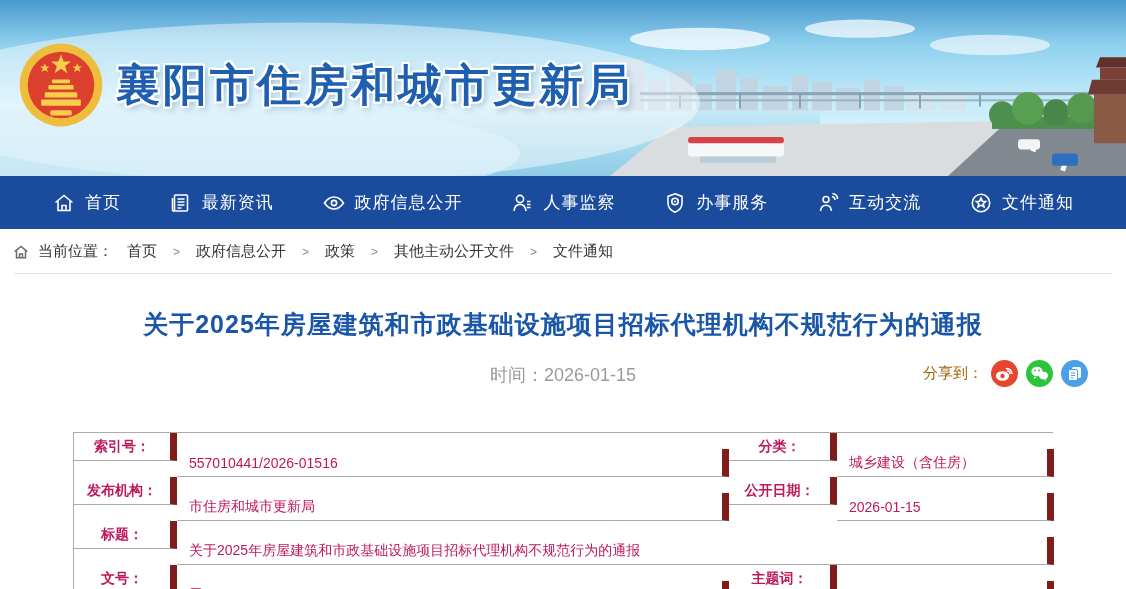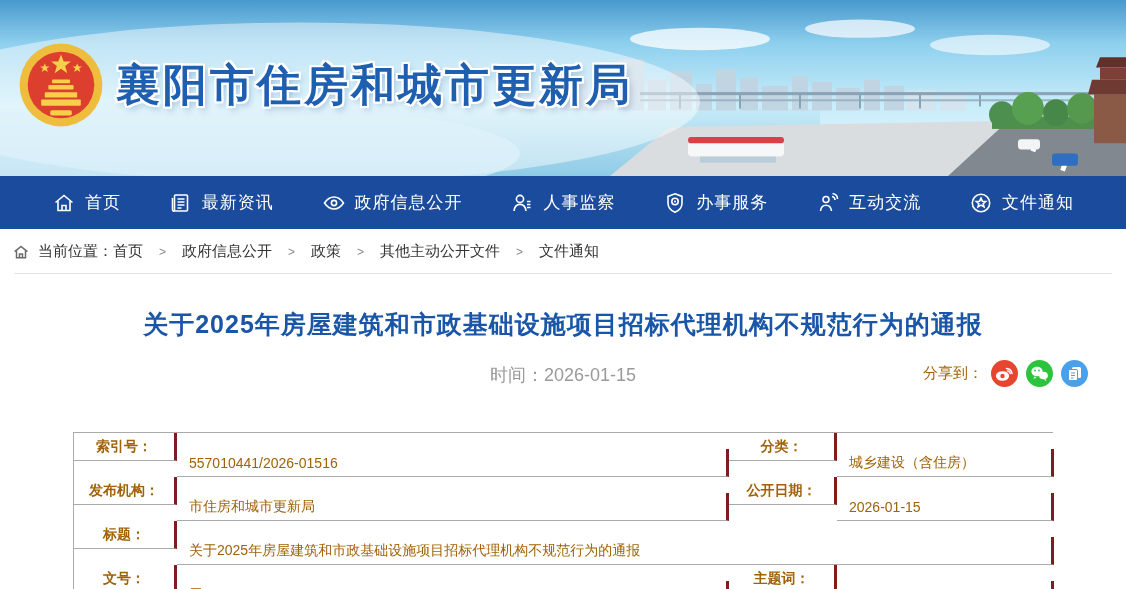--- a/index.html
+++ b/index.html
@@ -22,40 +22,40 @@
   .nav-item { display:flex; align-items:center; gap:9px; color:#fff; text-decoration:none;
     font-size:17px; letter-spacing:1px; cursor:pointer; }
   .nav-item .ic { width:24px; height:24px; display:block; }
 
   
   .breadcrumb-bar { position:relative; width:1126px; height:45px; display:flex; align-items:center;
     padding:0 0 0 12px; font-size:15px; color:#333; background:#fff; }
   .breadcrumb-bar::after { content:""; position:absolute; left:14px; right:14px; bottom:0;
     height:1px; background:#e4e4e4; }
   .bc-home-ic { width:18px; height:18px; margin-right:8px; }
-  .bc-prefix { }
+  .bc-prefix { margin-right:14px; }
   .bc-link { color:#333; text-decoration:none; cursor:pointer; }
   .bc-sep { color:#8a8a8a; font-size:12px; margin:0 16px; }
 
   
   .article-title { margin:34px 70px 0; text-align:center; font-size:25px; font-weight:bold;
     color:#1a56a8; letter-spacing:1px; }
   .meta-row { position:relative; margin-top:19px; height:30px; }
   .time { text-align:center; font-size:18px; color:#9a9a9a; line-height:30px; }
   .share { position:absolute; right:38px; top:0; display:flex; align-items:center; gap:8px;
     font-size:15px; color:#a16207; }
   .share-btn { width:27px; height:27px; display:block; cursor:pointer; }
   .share-btn svg { width:27px; height:27px; display:block; }
 
   
   .meta-table { width:980px; margin:42px auto 0; display:grid;
     grid-template-columns:103px 215px 120px 217px 108px 217px;
     border-top:1px solid #aaa; border-left:1px solid #aaa; background:#fff; }
-  .cell { height:28px; border-right:3px solid #7f1d1d; border-bottom:1px solid #aaa;
-    display:flex; align-items:center; font-size:14px; color:#a16207; overflow:hidden; white-space:nowrap; }
+  .cell { height:28px; border-right:7px solid #7f1d1d; border-bottom:1px solid #aaa;
+    display:flex; align-items:center; font-size:14px; color:#be185d; overflow:hidden; white-space:nowrap; }
   .cell.lbl { justify-content:center; font-weight:bold; }
   .cell.val { padding:0 12px;margin-top:16px; }
   .s3 { grid-column:span 3; }
   .s5 { grid-column:span 5; }
 </style>
 </head>
 <body>
 
 <header class="banner">
   <svg class="scene" viewBox="0 0 1126 172" preserveAspectRatio="none" aria-hidden="true">

